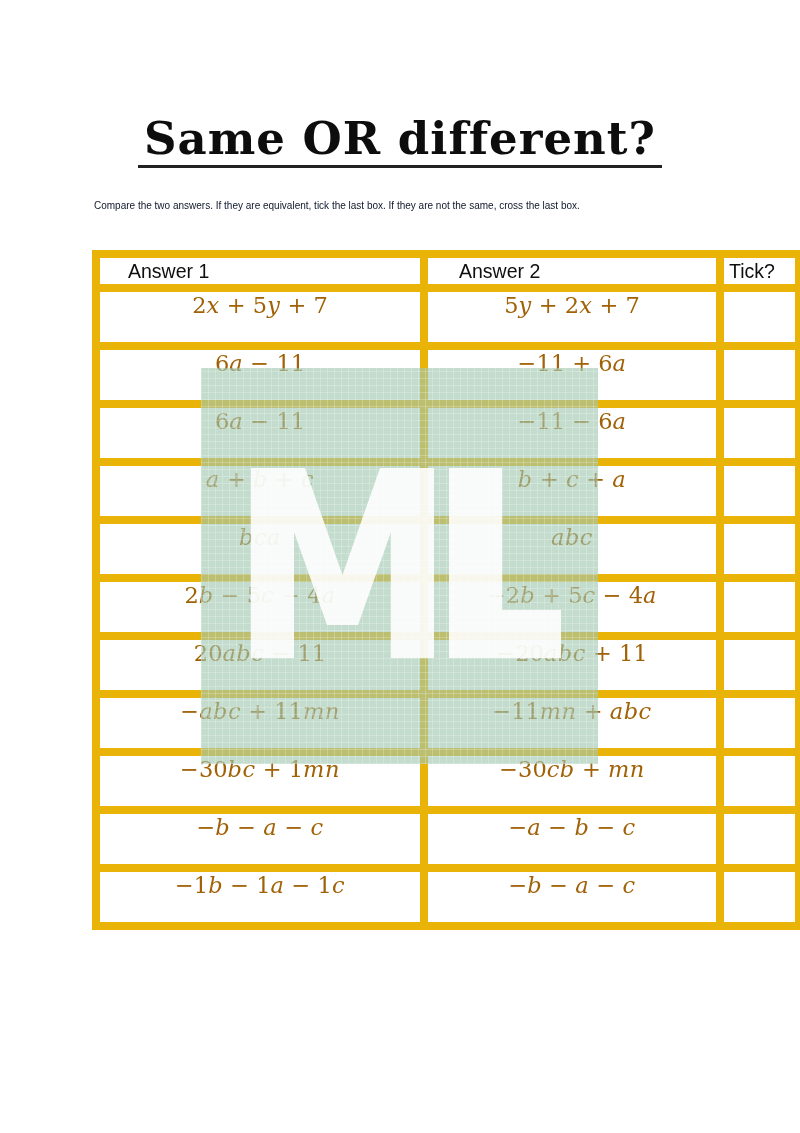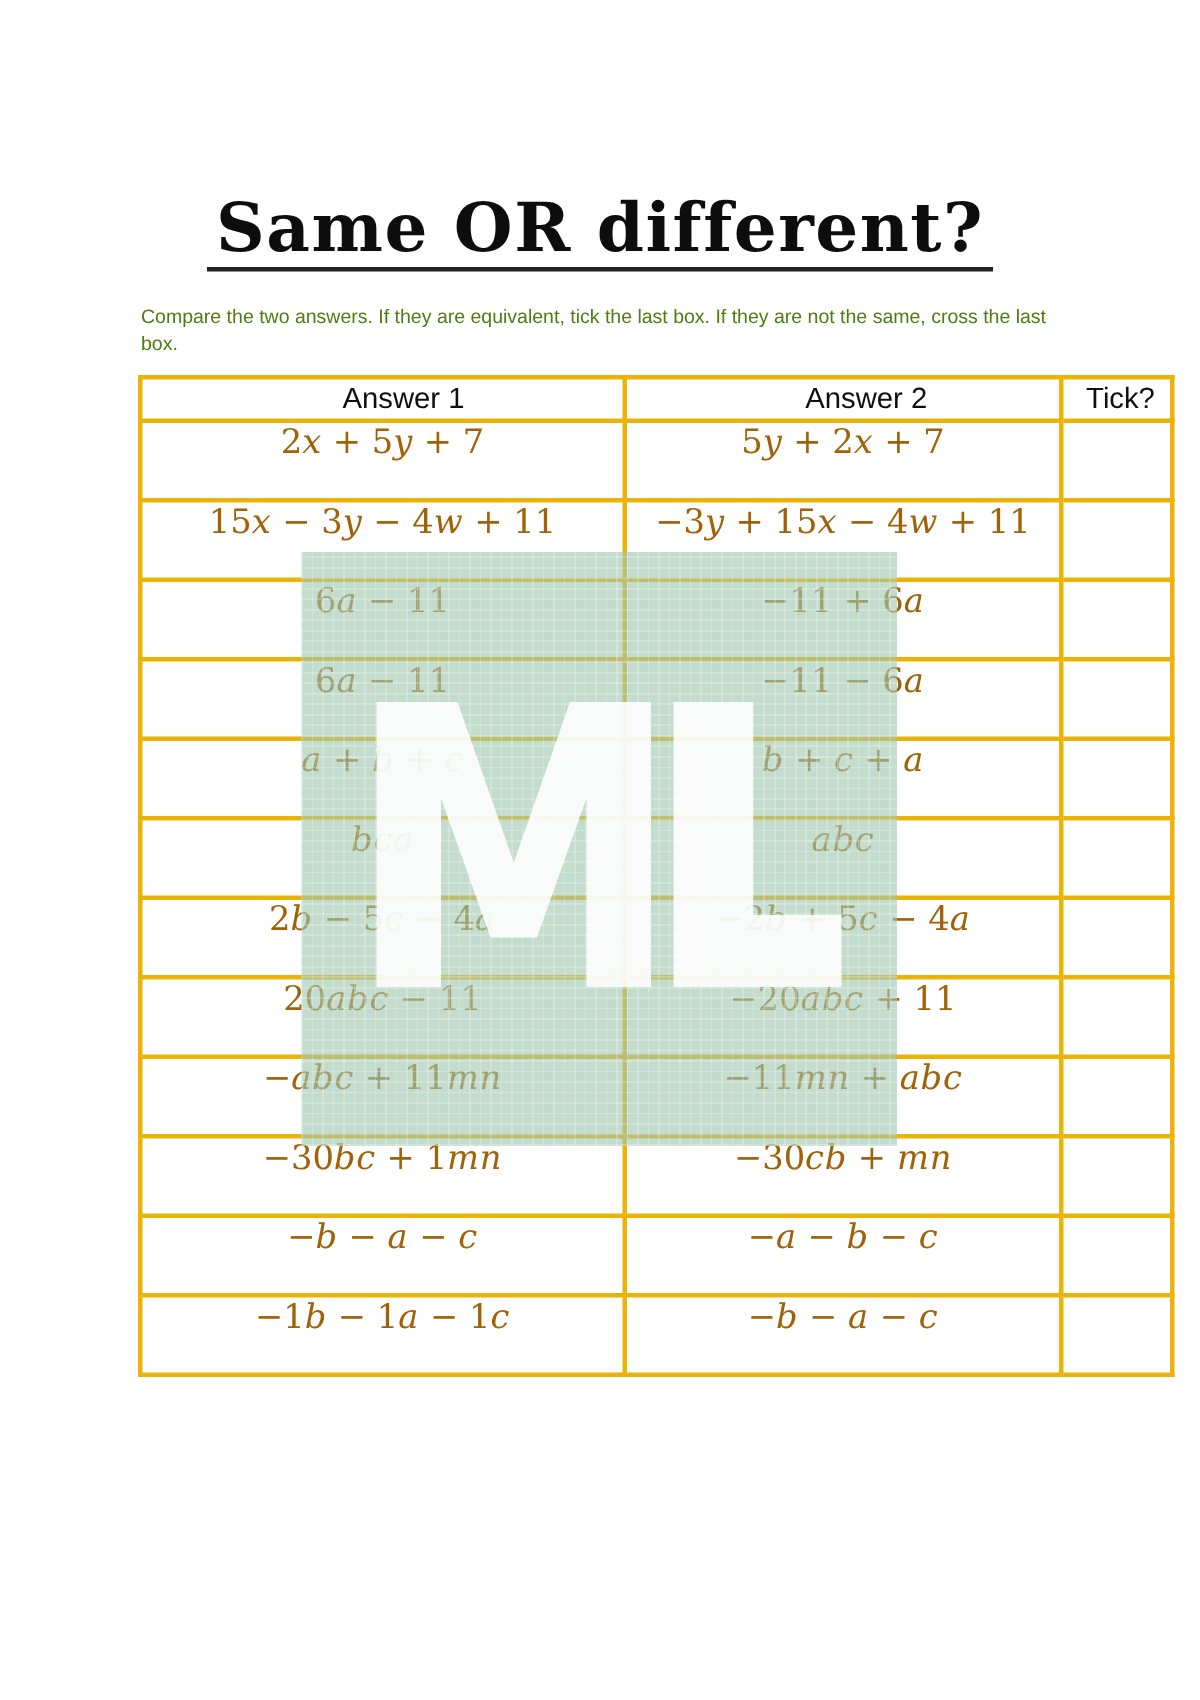--- a/index.html
+++ b/index.html
@@ -7,54 +7,53 @@
     position:relative;
     width:800px;height:1133px;
     background:#ffffff;
     margin:0 auto;
     overflow:hidden;
     font-family:"Liberation Sans", sans-serif;
     color:#161616;
   }
   .title-wrap{
     position:absolute;
-    top:128px;left:0;right:0;
+    top:115px;left:0;right:0;
     text-align:center;
   }
   .title{
     display:inline-block;
     font-family:"DejaVu Serif","Liberation Serif",serif;
     font-weight:bold;
     font-size:45px;
     letter-spacing:1px;
     color:#0d0d0d;
     border-bottom:3px solid #222;
     padding:0 6px 3px 6px;
     line-height:1.05;
   }
   .instructions{
     position:absolute;
     top:189px;left:94px;
     width:614px;
-    font-size:13px;
+    font-size:10px;
     line-height:1.35;
-    color:#4d7c0f;
+    color:#0f172a;
   }
   table.compare{
     position:absolute;
     top:250px;left:92px;
     border-collapse:collapse;
     table-layout:fixed;
     width:615px;
   }
   table.compare td{
-    border:3px solid #eab308;
+    border:8px solid #eab308;
     padding:0;
     overflow:hidden;
-    text-align:center;
   }
   .col-a1{width:292px;}
   .col-a2{width:257px;}
   .col-tick{width:66px;}
   tr.hdr td{
     height:26px;
     font-size:19.5px;
     vertical-align:middle;
     color:#0f0f0f;
   }
@@ -106,25 +105,20 @@
       <td class="col-a2 h2">Answer 2</td>
       <td class="col-tick h3">Tick?</td>
     </tr>
 
     <tr class="datarow">
       <td class="expr col-a1">2<i>x</i> + 5<i>y</i> + 7</td>
       <td class="expr col-a2">5<i>y</i> + 2<i>x</i> + 7</td>
       <td class="col-tick"></td>
     </tr>
     <tr class="datarow">
-      <td class="expr col-a1">15<i>x</i> − 3<i>y</i> − 4<i>w</i> + 11</td>
-      <td class="expr col-a2">−3<i>y</i> + 15<i>x</i> − 4<i>w</i> + 11</td>
-      <td class="col-tick"></td>
-    </tr>
-    <tr class="datarow">
       <td class="expr col-a1">6<i>a</i> − 11</td>
       <td class="expr col-a2">−11 + 6<i>a</i></td>
       <td class="col-tick"></td>
     </tr>
     <tr class="datarow">
       <td class="expr col-a1">6<i>a</i> − 11</td>
       <td class="expr col-a2">−11 − 6<i>a</i></td>
       <td class="col-tick"></td>
     </tr>
     <tr class="datarow">

